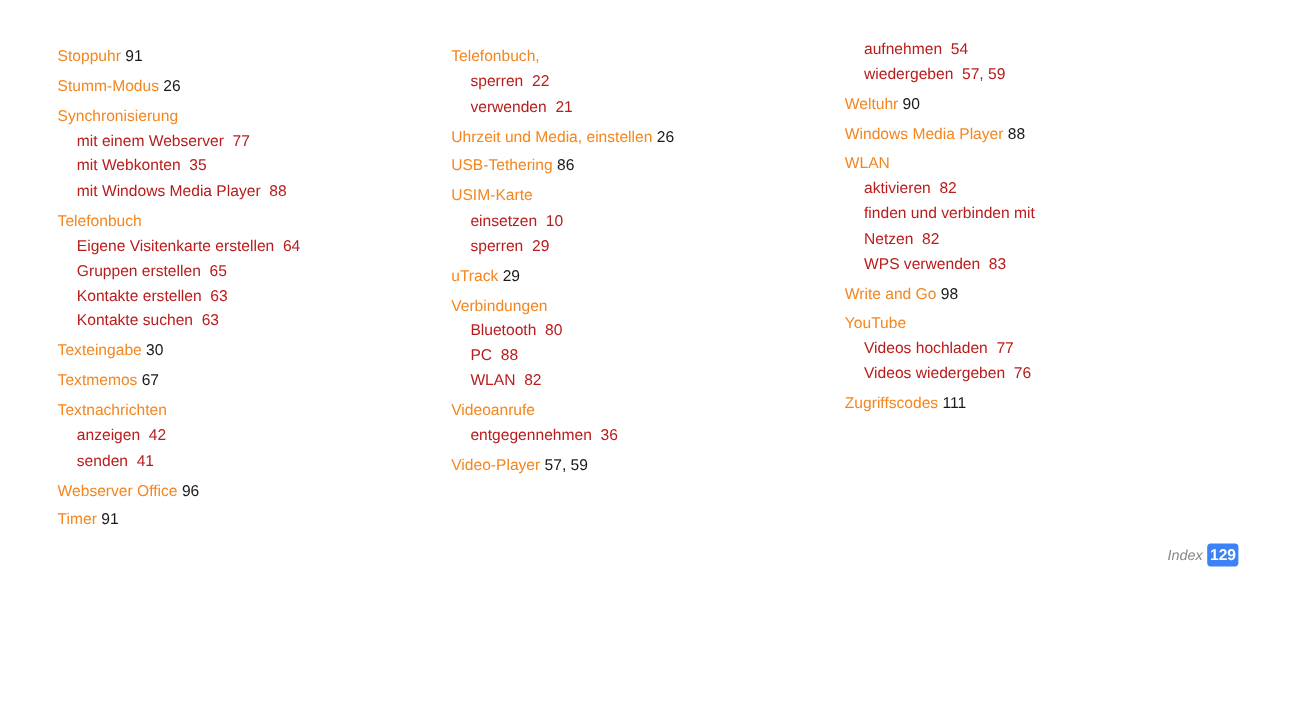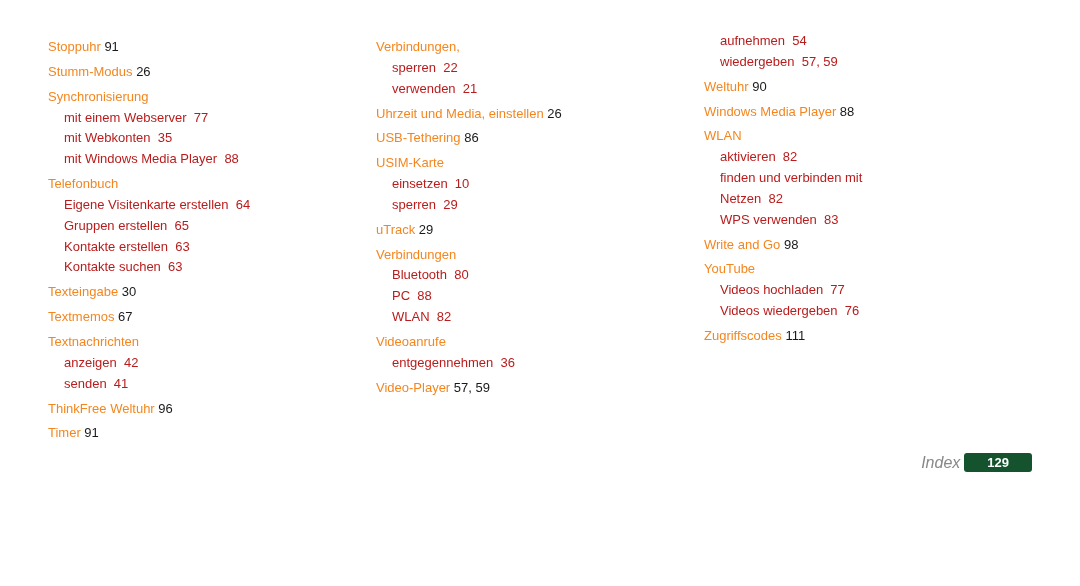--- a/index.html
+++ b/index.html
@@ -46,30 +46,30 @@
       color: #b91c1c;
     }
     .page-footer {
       display: flex;
       justify-content: flex-end;
       align-items: center;
       padding-top: 8px;
     }
     .footer-text {
       color: #888;
-      font-size: 16px;
+      font-size: 12px;
       font-style: italic;
       margin-right: 4px;
     }
     .footer-badge {
-      background: #14532d;
+      background: #3b82f6;
       color: #fff;
       font-size: 13px;
       font-weight: bold;
-      padding: 2px 23px;
+      padding: 2px 2px;
       border-radius: 3px;
     }
   </style>
 </head>
 <body>
 
 <div class="page">
   <div class="columns">
   <div class="col">
         <div class="index-entry main-entry"><span class="orange">Stoppuhr</span><span>&nbsp;91</span></div>
@@ -81,25 +81,25 @@
         <div class="index-entry main-entry"><span class="orange">Telefonbuch</span></div>
         <div class="index-entry sub-entry">Eigene Visitenkarte erstellen&nbsp;&nbsp;64</div>
         <div class="index-entry sub-entry">Gruppen erstellen&nbsp;&nbsp;65</div>
         <div class="index-entry sub-entry">Kontakte erstellen&nbsp;&nbsp;63</div>
         <div class="index-entry sub-entry">Kontakte suchen&nbsp;&nbsp;63</div>
         <div class="index-entry main-entry"><span class="orange">Texteingabe</span><span>&nbsp;30</span></div>
         <div class="index-entry main-entry"><span class="orange">Textmemos</span><span>&nbsp;67</span></div>
         <div class="index-entry main-entry"><span class="orange">Textnachrichten</span></div>
         <div class="index-entry sub-entry">anzeigen&nbsp;&nbsp;42</div>
         <div class="index-entry sub-entry">senden&nbsp;&nbsp;41</div>
-        <div class="index-entry main-entry"><span class="orange">ThinkFree Weltuhr</span><span>&nbsp;96</span></div>
+        <div class="index-entry main-entry"><span class="orange">Webserver Office</span><span>&nbsp;96</span></div>
         <div class="index-entry main-entry"><span class="orange">Timer</span><span>&nbsp;91</span></div>
       </div>
       <div class="col">
-        <div class="index-entry main-entry"><span class="orange">Verbindungen,</span></div>
+        <div class="index-entry main-entry"><span class="orange">Telefonbuch,</span></div>
         <div class="index-entry sub-entry">sperren&nbsp;&nbsp;22</div>
         <div class="index-entry sub-entry">verwenden&nbsp;&nbsp;21</div>
         <div class="index-entry main-entry"><span class="orange">Uhrzeit und Media, einstellen</span><span>&nbsp;26</span></div>
         <div class="index-entry main-entry"><span class="orange">USB-Tethering</span><span>&nbsp;86</span></div>
         <div class="index-entry main-entry"><span class="orange">USIM-Karte</span></div>
         <div class="index-entry sub-entry">einsetzen&nbsp;&nbsp;10</div>
         <div class="index-entry sub-entry">sperren&nbsp;&nbsp;29</div>
         <div class="index-entry main-entry"><span class="orange">uTrack</span><span>&nbsp;29</span></div>
         <div class="index-entry main-entry"><span class="orange">Verbindungen</span></div>
         <div class="index-entry sub-entry">Bluetooth&nbsp;&nbsp;80</div>

